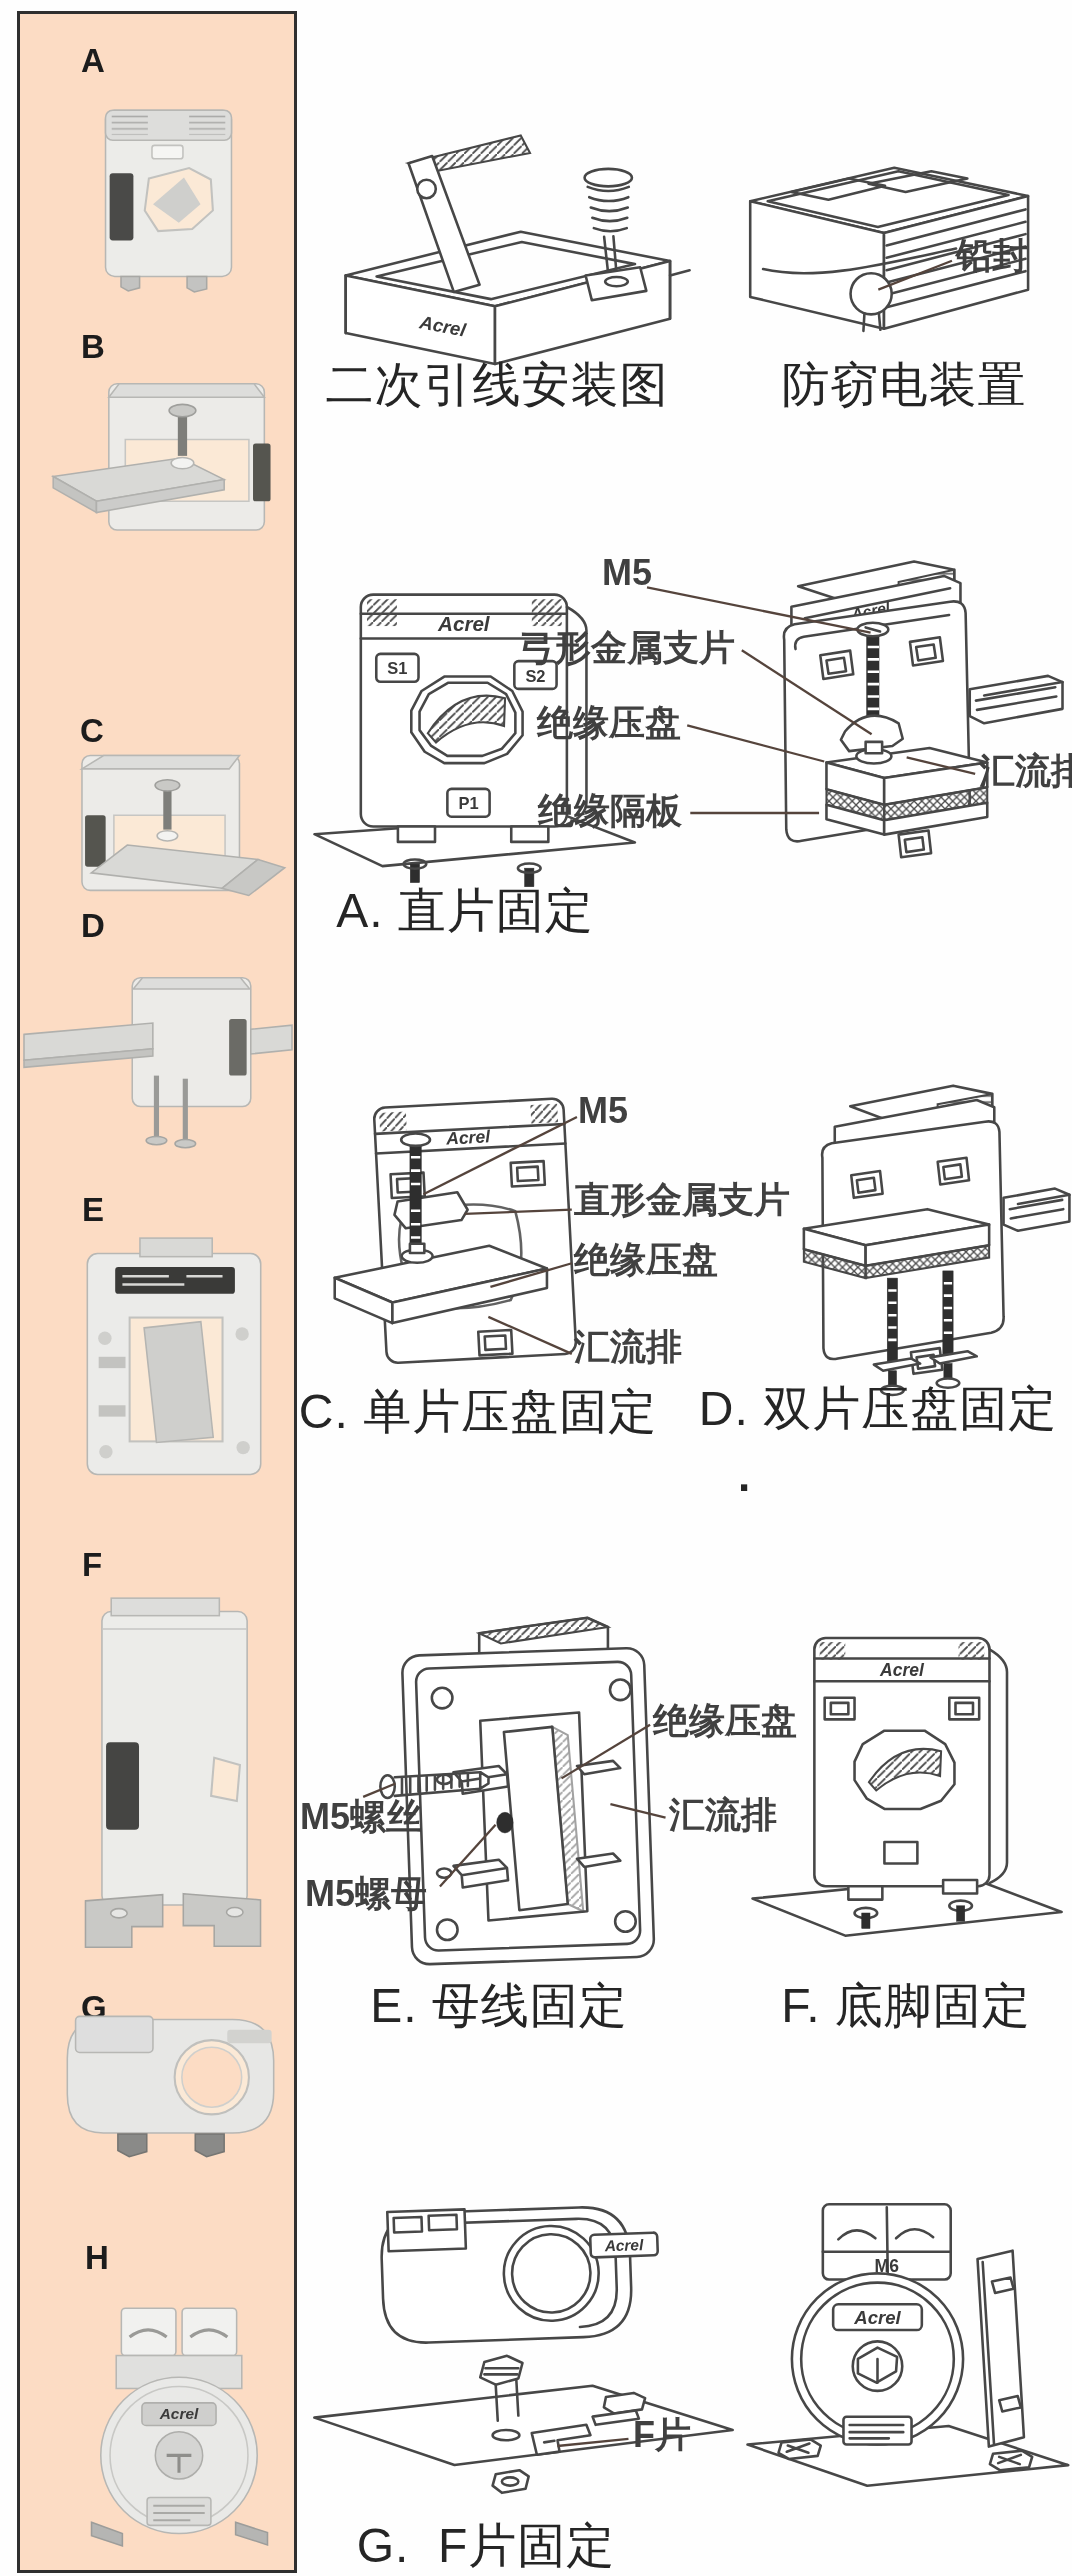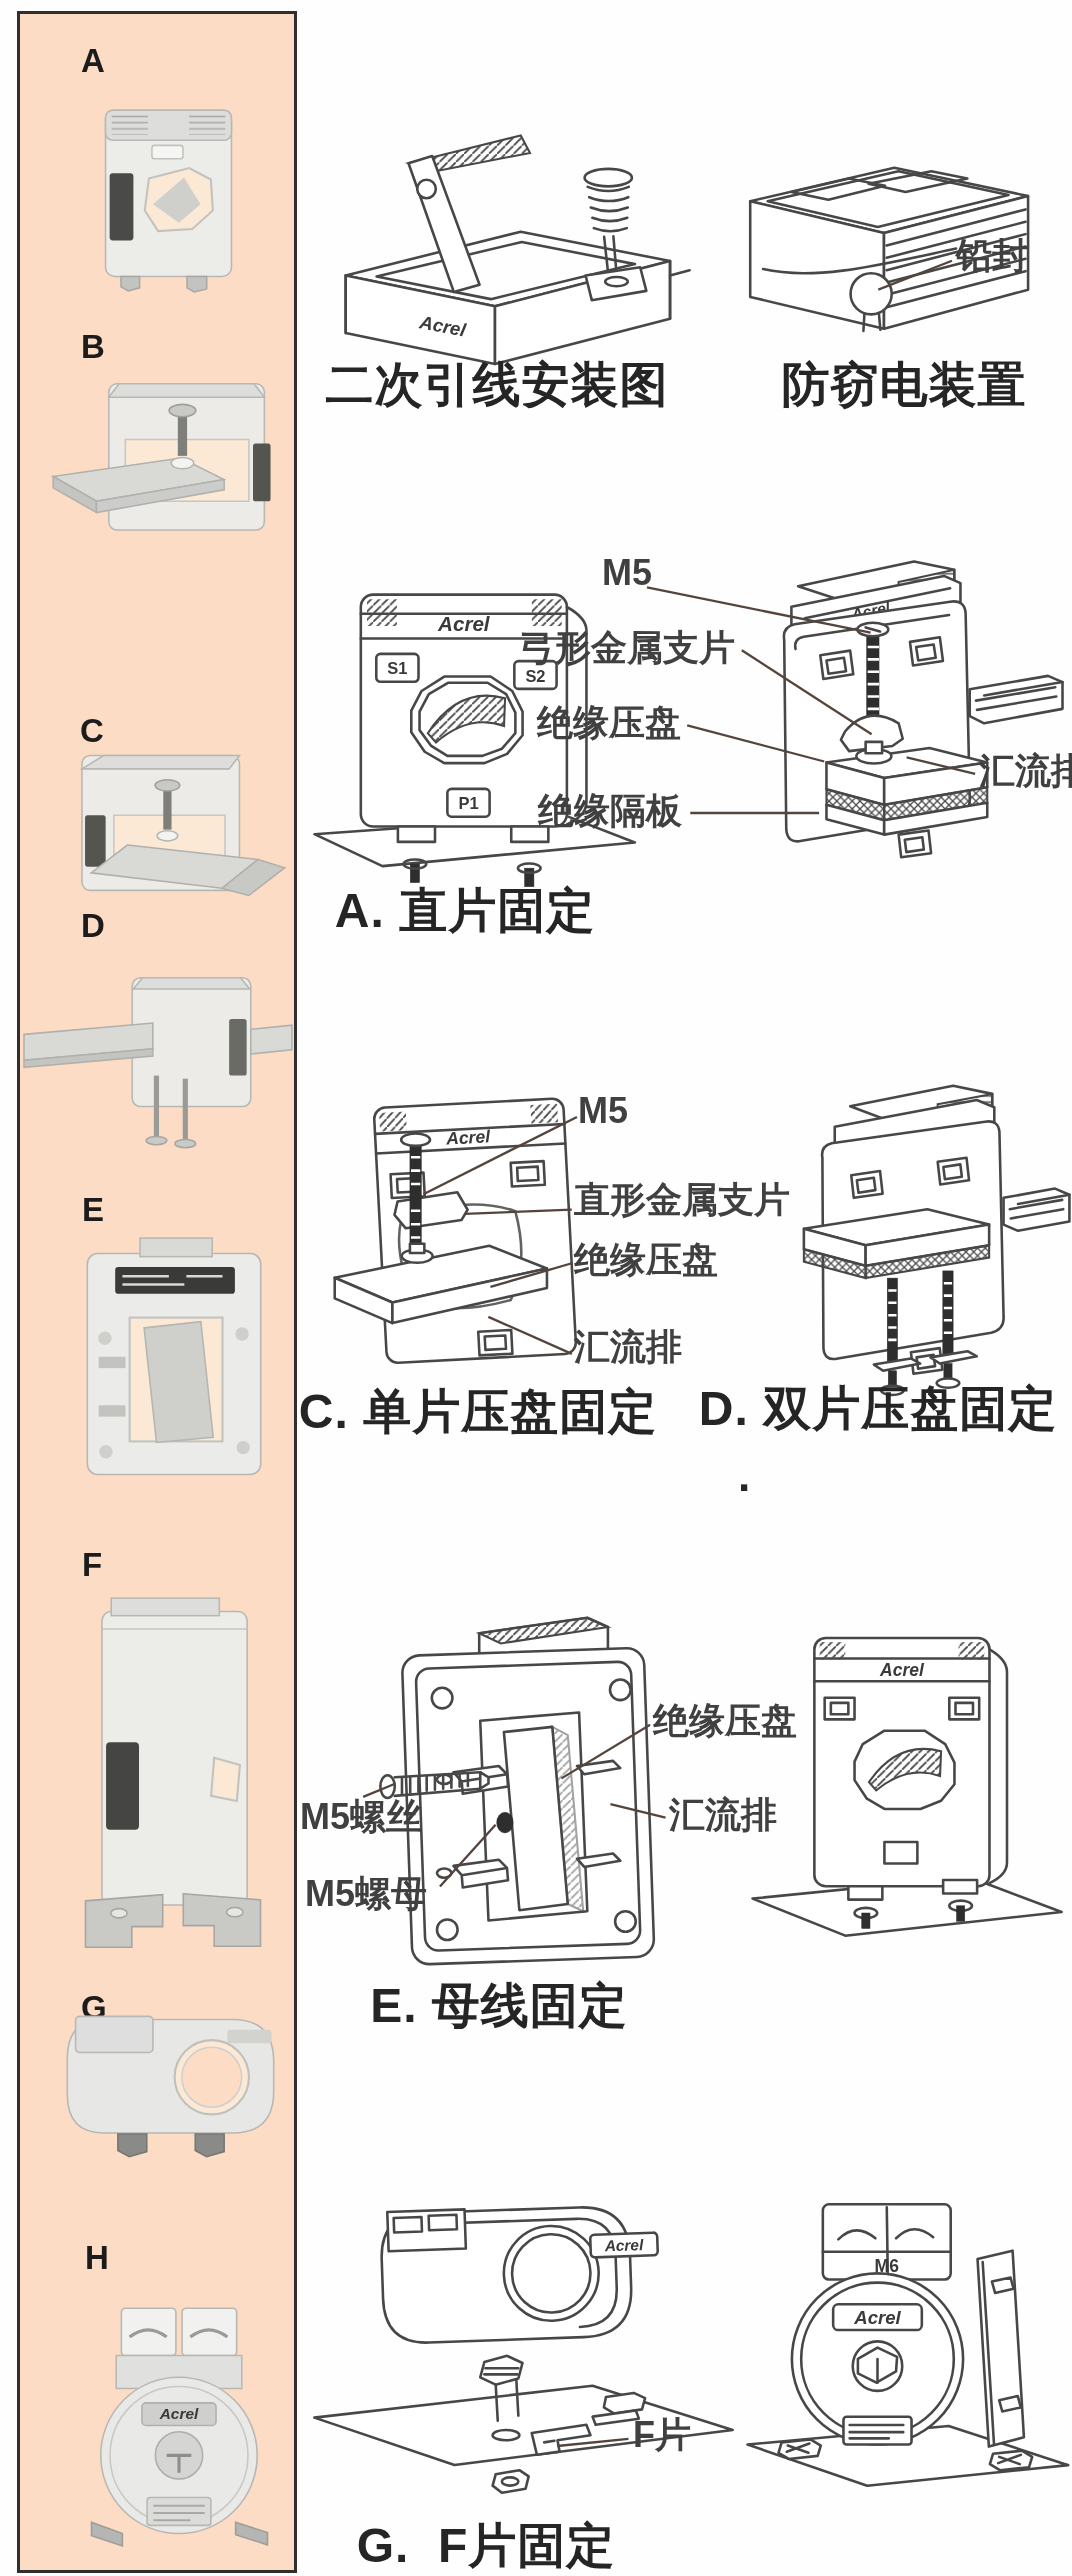--- a/index.html
+++ b/index.html
@@ -5,21 +5,21 @@
   html,body{margin:0;padding:0;background:#ffffff;}
   #stage{position:relative;width:1072px;height:2595px;background:#fefefe;overflow:hidden;
          font-family:"Liberation Sans","DejaVu Sans",sans-serif;}
   
   #sidebar{position:absolute;left:17px;top:11.3px;width:280px;height:2562px;
            background:#fcdcc4;border:3.6px solid #2f2f2f;box-sizing:border-box;}
   .letter{position:absolute;font-weight:700;font-size:33px;color:#1c1c1c;line-height:1;}
   .photo{position:absolute;}
   
   .diagram{position:absolute;}
-  .caption{position:absolute;transform:translateX(-50%);font-weight:700;font-size:48px;
+  .caption{position:absolute;transform:translateX(-50%);font-weight:400;font-size:48px;
            color:#252525;white-space:pre;line-height:1;letter-spacing:1px;}
   .ann{position:absolute;font-weight:700;font-size:36px;color:#404040;white-space:pre;line-height:1;}
   .dot{position:absolute;font-weight:700;font-size:44px;color:#252525;line-height:1;}
   svg{overflow:visible;display:block;}
   .ink{stroke:#474747;stroke-width:5;fill:none;stroke-linejoin:round;stroke-linecap:round;}
   .inkf{stroke:#474747;stroke-width:5;fill:#ffffff;stroke-linejoin:round;}
   .dark{fill:#2e2e2e;stroke:#2e2e2e;}
   .dtext{font-family:"Liberation Sans","DejaVu Sans",sans-serif;font-weight:700;fill:#3a3a3a;}
   #leaders line{stroke:#55443c;stroke-width:4.5;}
 </style>
@@ -388,20 +388,21 @@
     <path class="ink" d="M518 506 l40 14 M560 502 l-44 16"></path>
   </svg>
 
   <div class="caption" style="left:497px;top:361px">二次引线安装图</div>
   <div class="caption" style="left:904px;top:361px">防窃电装置</div>
   <div class="caption" style="left:465px;top:887px">A. 直片固定</div>
   <div class="caption" style="left:878px;top:1385px">D. 双片压盘固定</div>
   <div class="caption" style="left:478px;top:1388px">C. 单片压盘固定</div>
   <div class="dot" style="left:738px;top:1454px">.</div>
   <div class="caption" style="left:499px;top:1982px">E. 母线固定</div>
+  <div class="caption" style="left:906px;top:1982px">F. 底脚固定</div>
   <div class="caption" style="left:486px;top:2522px">G.  F片固定</div>
 
   <div class="ann" style="left:956px;top:238px">铅封</div>
   <div class="ann" style="left:602px;top:555px">M5</div>
   <div class="ann" style="left:519px;top:630px">弓形金属支片</div>
   <div class="ann" style="left:537px;top:705px">绝缘压盘</div>
   <div class="ann" style="left:979px;top:753px">汇流排</div>
   <div class="ann" style="left:538px;top:793px">绝缘隔板</div>
   <div class="ann" style="left:578px;top:1093px">M5</div>
   <div class="ann" style="left:574px;top:1182px">直形金属支片</div>

